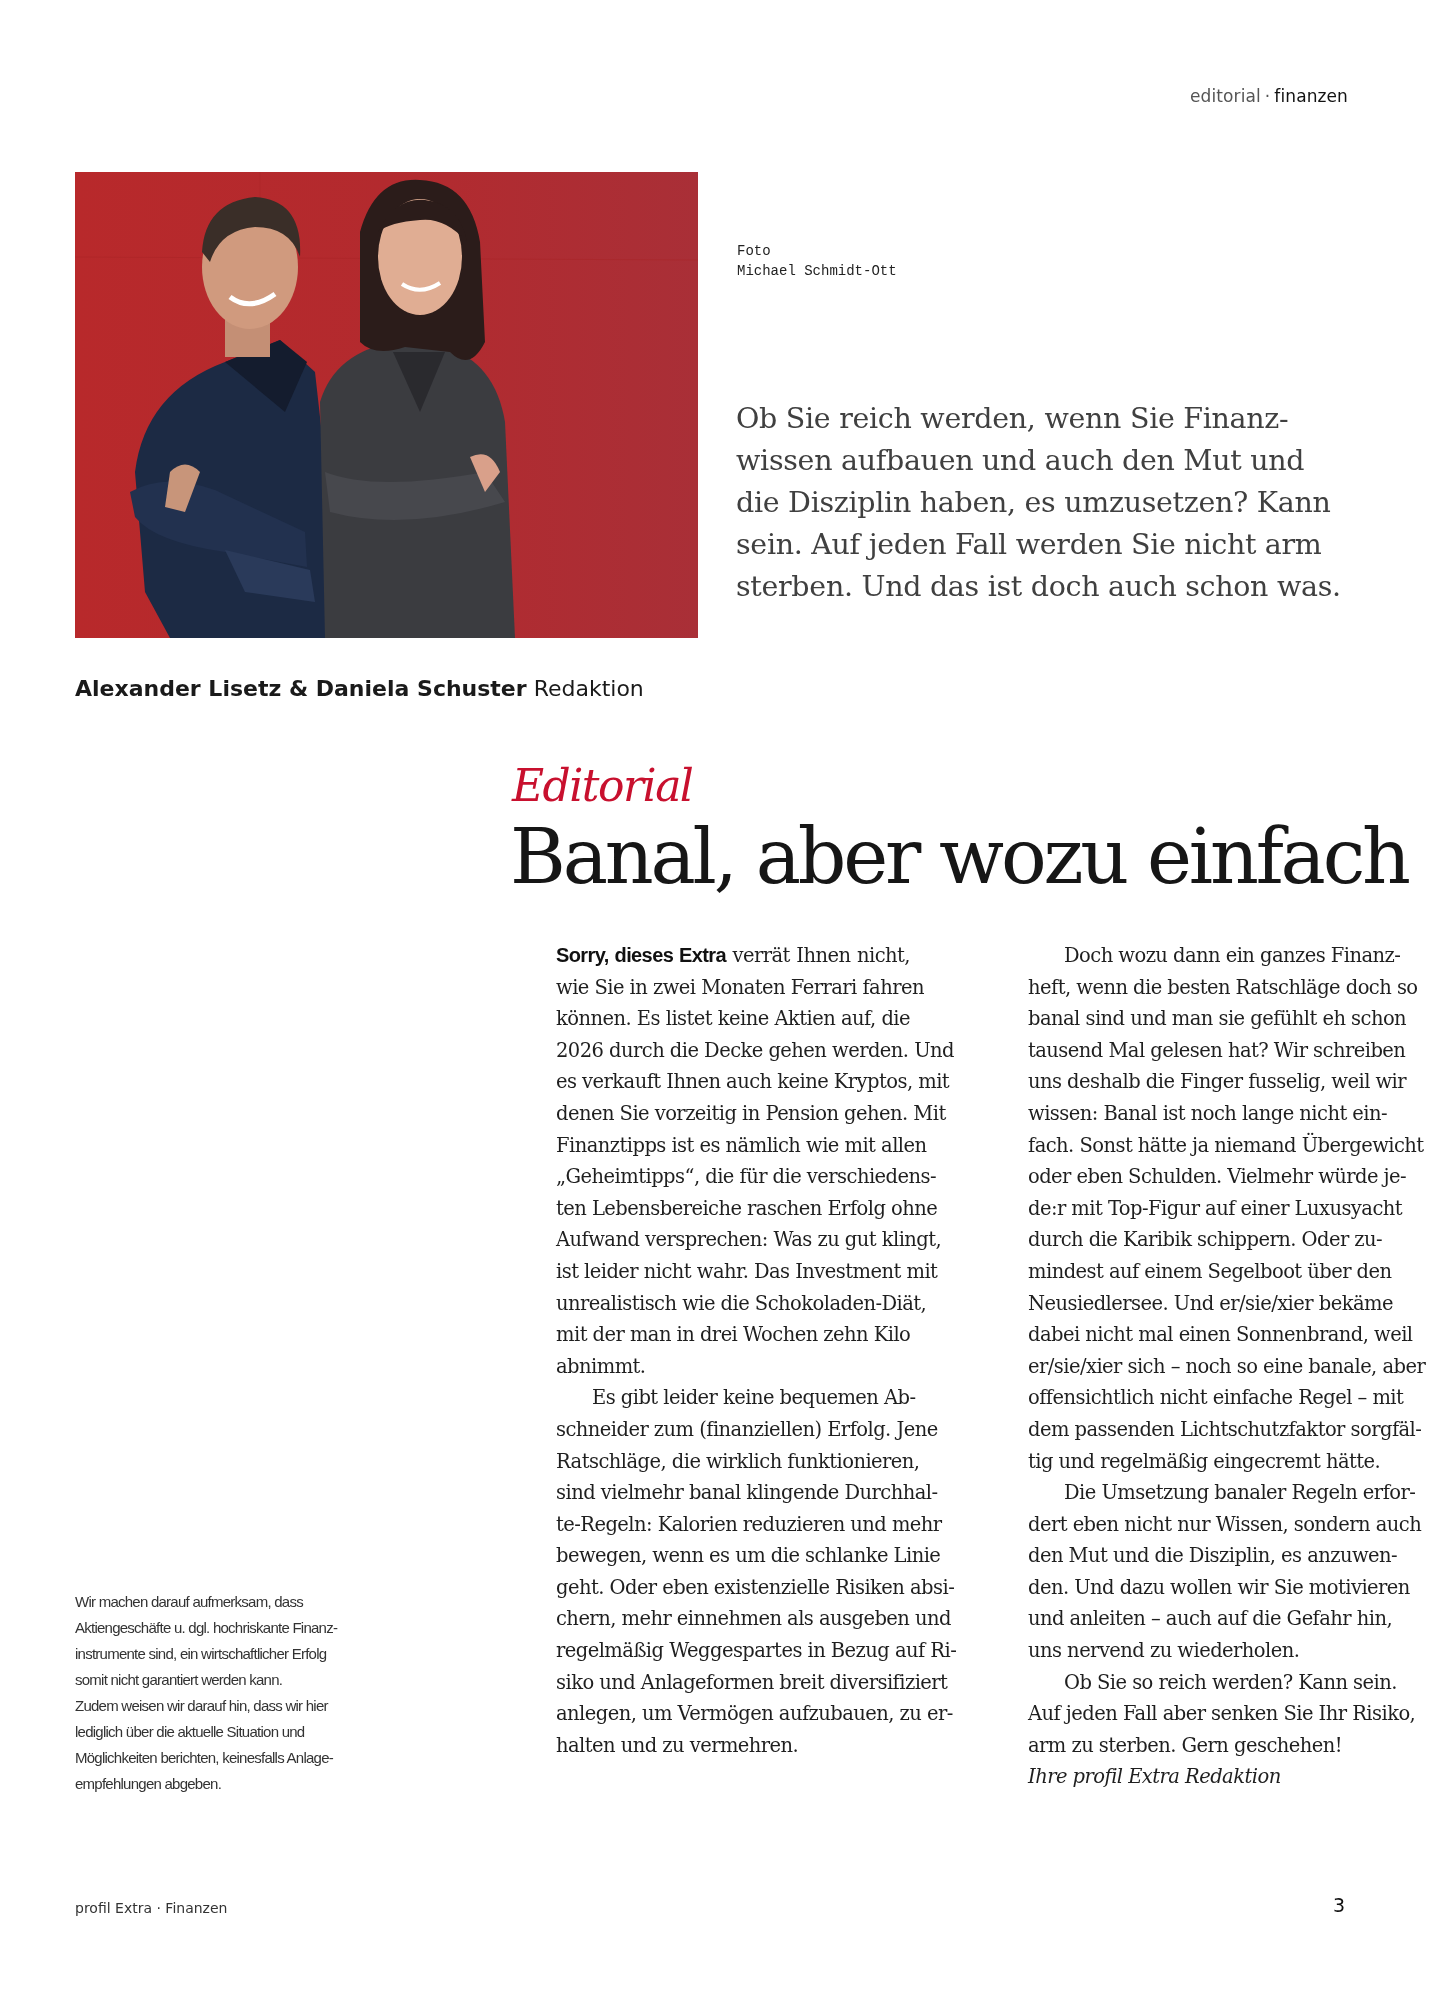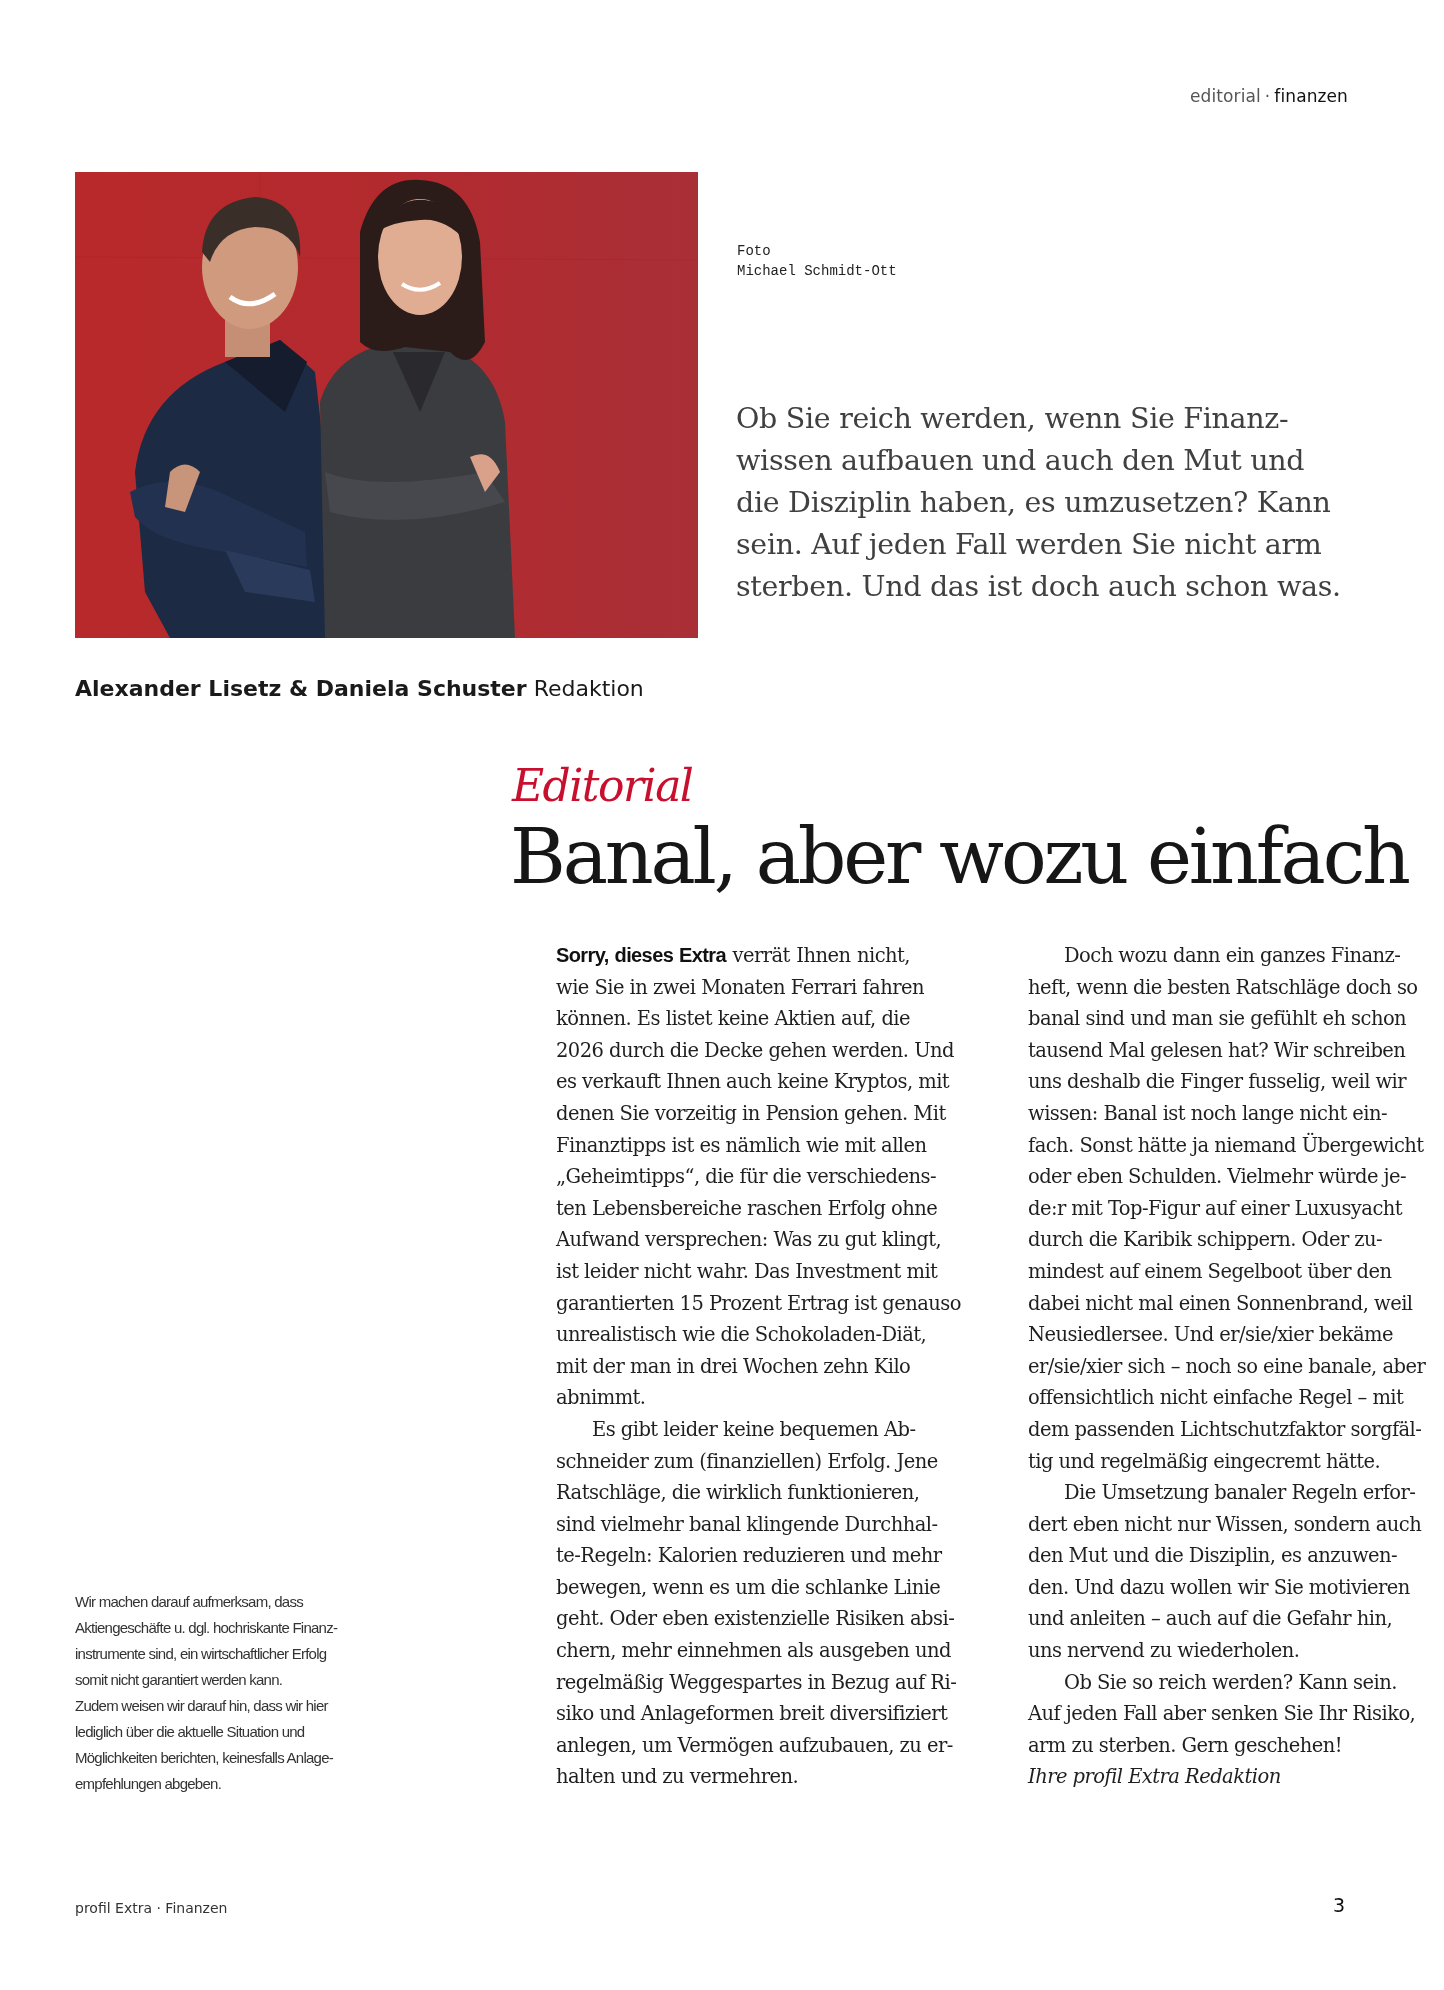--- a/index.html
+++ b/index.html
@@ -226,21 +226,20 @@
   <span class="ln">wie Sie in zwei Monaten Ferrari fahren</span>
   <span class="ln">können. Es listet keine Aktien auf, die</span>
   <span class="ln">2026 durch die Decke gehen werden. Und</span>
   <span class="ln">es verkauft Ihnen auch keine Kryptos, mit</span>
   <span class="ln">denen Sie vorzeitig in Pension gehen. Mit</span>
   <span class="ln">Finanztipps ist es nämlich wie mit allen</span>
   <span class="ln">„Geheimtipps“, die für die verschiedens-</span>
   <span class="ln">ten Lebensbereiche raschen Erfolg ohne</span>
   <span class="ln">Aufwand versprechen: Was zu gut klingt,</span>
   <span class="ln">ist leider nicht wahr. Das Investment mit</span>
-  <span class="ln">garantierten 15 Prozent Ertrag ist genauso</span>
   <span class="ln">unrealistisch wie die Schokoladen-Diät,</span>
   <span class="ln">mit der man in drei Wochen zehn Kilo</span>
   <span class="ln last">abnimmt.</span>
   <span class="ln indent">Es gibt leider keine bequemen Ab-</span>
   <span class="ln">schneider zum (finanziellen) Erfolg. Jene</span>
   <span class="ln">Ratschläge, die wirklich funktionieren,</span>
   <span class="ln">sind vielmehr banal klingende Durchhal-</span>
   <span class="ln">te-Regeln: Kalorien reduzieren und mehr</span>
   <span class="ln">bewegen, wenn es um die schlanke Linie</span>
   <span class="ln">geht. Oder eben existenzielle Risiken absi-</span>
@@ -256,22 +255,22 @@
   <span class="ln">heft, wenn die besten Ratschläge doch so</span>
   <span class="ln">banal sind und man sie gefühlt eh schon</span>
   <span class="ln">tausend Mal gelesen hat? Wir schreiben</span>
   <span class="ln">uns deshalb die Finger fusselig, weil wir</span>
   <span class="ln">wissen: Banal ist noch lange nicht ein-</span>
   <span class="ln">fach. Sonst hätte ja niemand Übergewicht</span>
   <span class="ln">oder eben Schulden. Vielmehr würde je-</span>
   <span class="ln">de:r mit Top-Figur auf einer Luxusyacht</span>
   <span class="ln">durch die Karibik schippern. Oder zu-</span>
   <span class="ln">mindest auf einem Segelboot über den</span>
+  <span class="ln">Neusiedlersee. Und er/sie/xier bekäme</span>
   <span class="ln">dabei nicht mal einen Sonnenbrand, weil</span>
-  <span class="ln">Neusiedlersee. Und er/sie/xier bekäme</span>
   <span class="ln">er/sie/xier sich – noch so eine banale, aber</span>
   <span class="ln">offensichtlich nicht einfache Regel – mit</span>
   <span class="ln">dem passenden Lichtschutzfaktor sorgfäl-</span>
   <span class="ln last">tig und regelmäßig eingecremt hätte.</span>
   <span class="ln indent">Die Umsetzung banaler Regeln erfor-</span>
   <span class="ln">dert eben nicht nur Wissen, sondern auch</span>
   <span class="ln">den Mut und die Disziplin, es anzuwen-</span>
   <span class="ln">den. Und dazu wollen wir Sie motivieren</span>
   <span class="ln">und anleiten – auch auf die Gefahr hin,</span>
   <span class="ln last">uns nervend zu wiederholen.</span>

